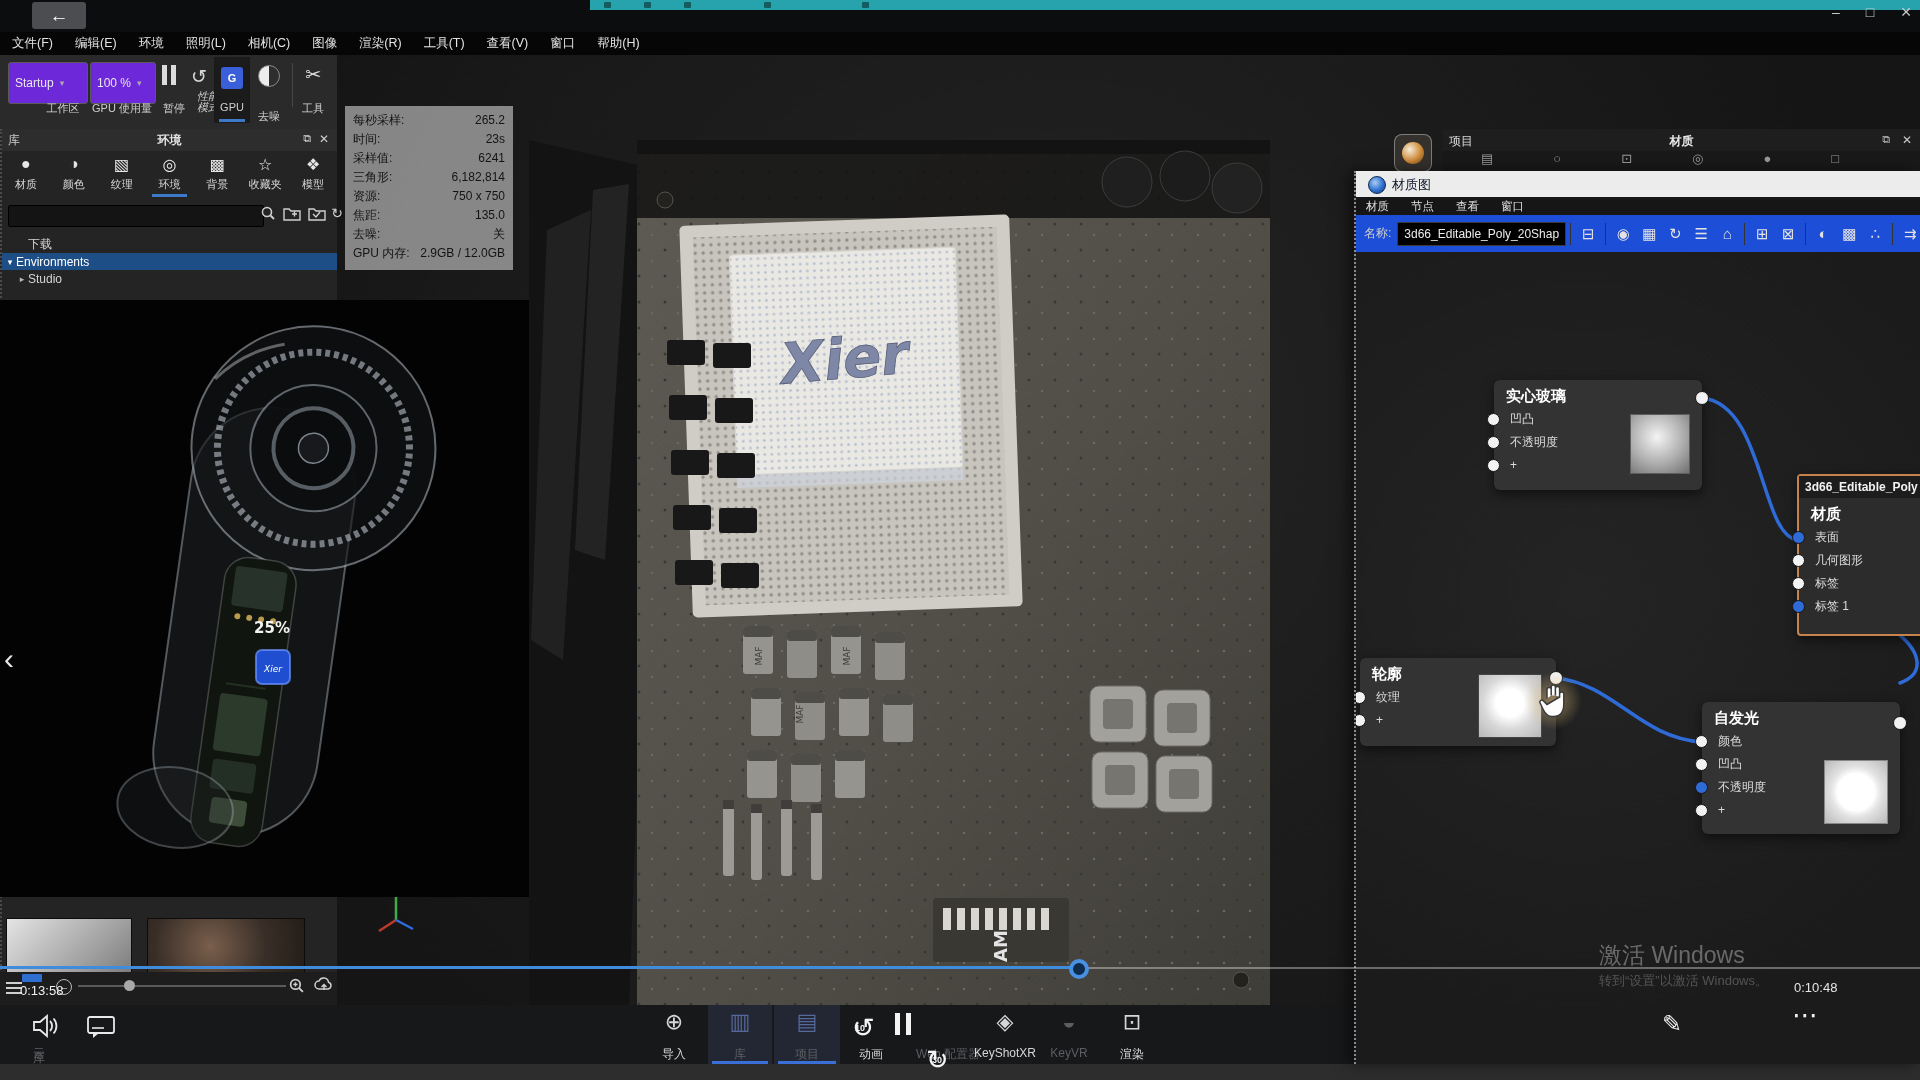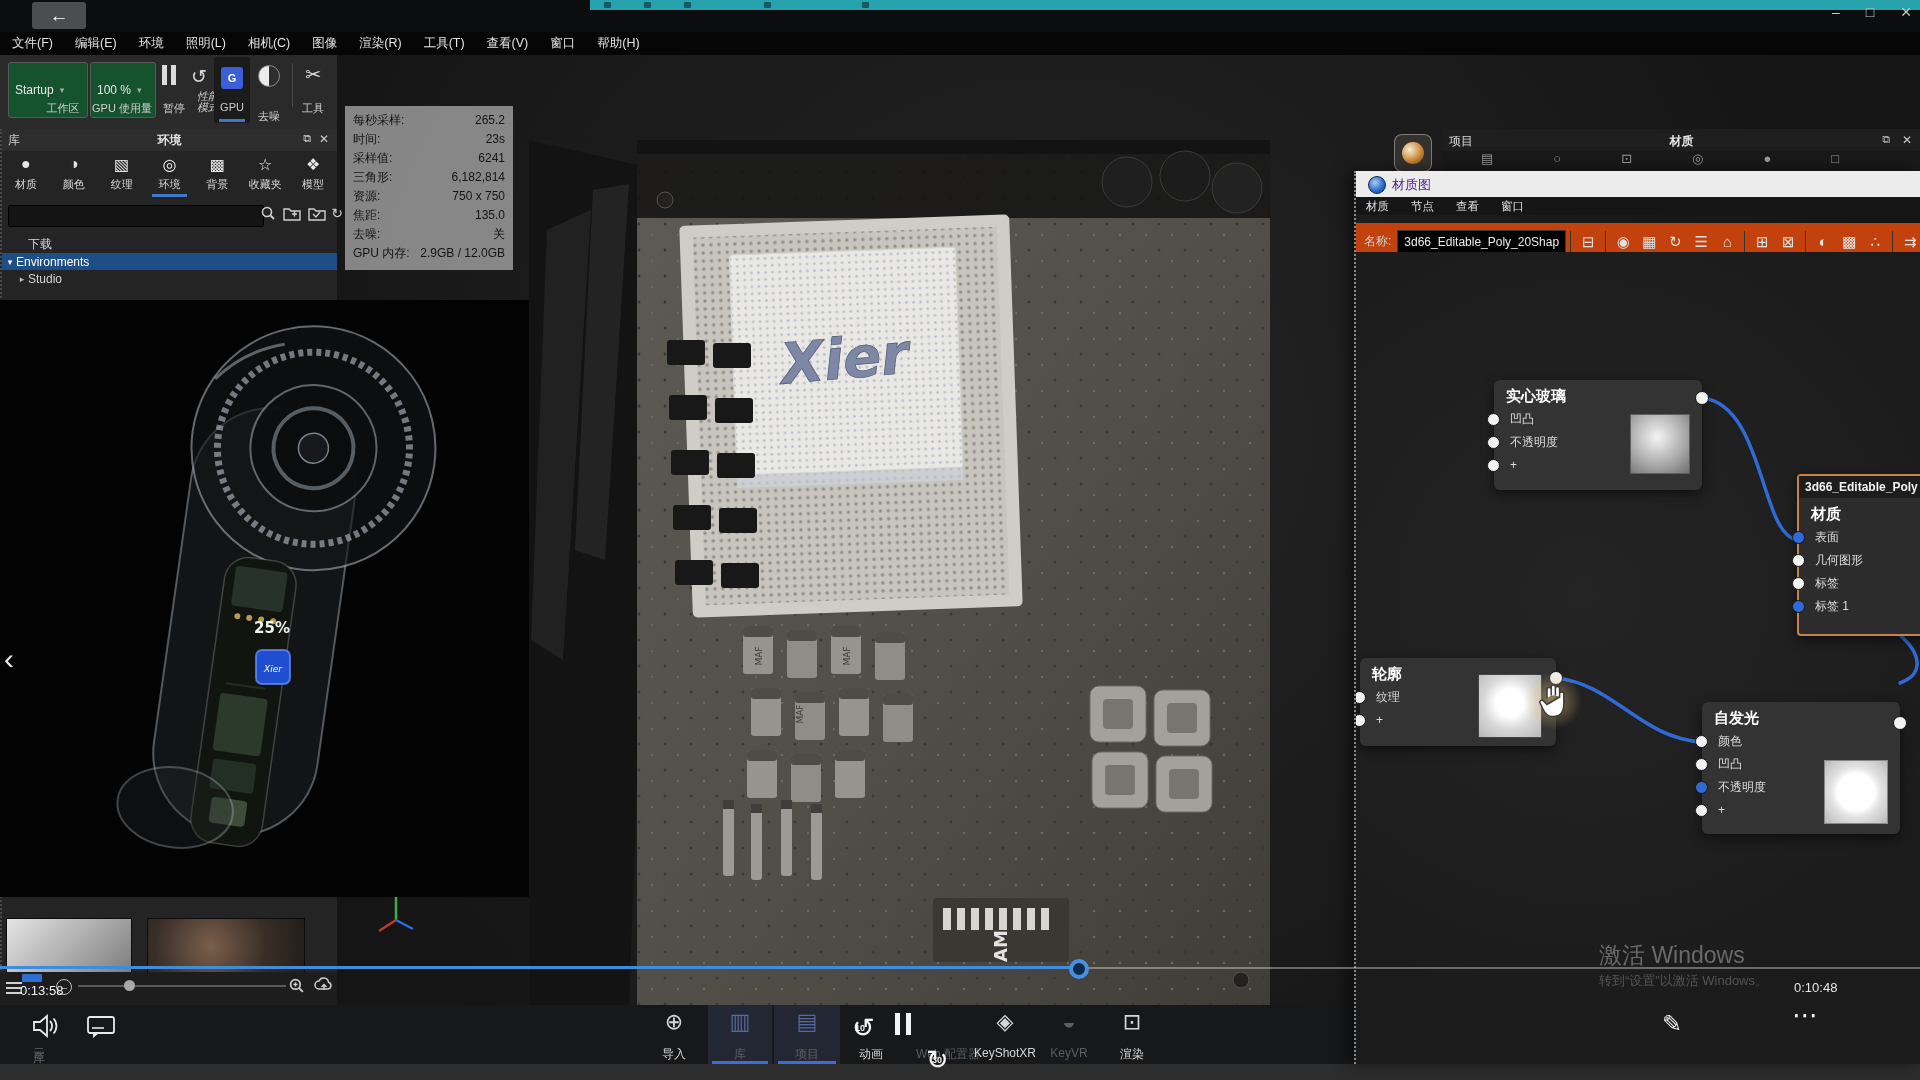--- a/index.html
+++ b/index.html
@@ -15,22 +15,22 @@
   #backbtn{left:32px;top:2px;width:54px;height:27px;background:rgba(130,132,134,.55);border-radius:3px;
            color:#fff;font-size:19px;z-index:8;}
   #tealstrip{left:590px;top:0;width:1330px;height:10px;background:#27a3ad;z-index:7;}
   .tealdot{position:absolute;top:2px;width:7px;height:6px;background:#145c62;border-radius:1px;}
   #wincontrols{right:8px;top:4px;z-index:8;display:flex;gap:26px;color:#c9c9c9;font-size:14px;}
   #menubar{left:0;top:32px;width:1920px;height:23px;background:#060607;z-index:5;display:flex;align-items:center;
            gap:14px;padding-left:8px;font-size:12.5px;color:#e3e3e3;}
   #menubar span{padding:0 4px;}
   
   #toolbar{left:0;top:55px;width:337px;height:74px;background:#2a2a2a;z-index:6;border-bottom:1px solid #1a1a1a;}
-  .dd{position:absolute;top:7px;height:24px;background:#14532d;border:1px solid #5a5a5a;border-radius:3px;
-      font-size:12px;color:#e8e8e8;display:flex;align-items:center;padding:15px 6px;gap:6px;}
+  .dd{position:absolute;top:7px;height:24px;background:#6d28d9;border:1px solid #5a5a5a;border-radius:3px;
+      font-size:12px;color:#e8e8e8;display:flex;align-items:center;padding:8px 6px;gap:6px;}
   .tblabel{position:absolute;top:46px;font-size:11px;color:#cfcfcf;text-align:center;white-space:nowrap;}
   .pbar{width:5px;height:20px;background:#dcdcdc;display:inline-block;margin:0 2px;}
   #gputile{left:214px;top:2px;width:36px;height:66px;background:#1b1b1b;}
   #gpuchip{left:221px;top:12px;width:22px;height:22px;background:#3a5fd9;border-radius:3px;color:#fff;
            font-size:11px;font-weight:bold;}
   #gpuline{left:219px;top:64px;width:26px;height:3px;background:#3e78c8;}
   
   #viewport{left:337px;top:55px;width:1583px;height:950px;background:radial-gradient(circle at 45% 40%,#242424,#151515 80%);z-index:1;}
   
   #stats{left:345px;top:106px;width:168px;height:164px;background:rgba(150,150,150,.88);z-index:15;
@@ -57,26 +57,26 @@
   
   #rpanel{left:1443px;top:129px;width:477px;height:42px;background:#1e1e1e;z-index:20;}
   #rptabs{position:absolute;left:0;top:22px;width:100%;height:20px;background:#191919;display:flex;gap:60px;
           padding-left:38px;color:#9a9a9a;font-size:13px;}
   #floaticon{left:1394px;top:134px;width:36px;height:36px;border:1.5px solid rgba(200,200,200,.5);border-radius:8px;
              background:rgba(85,78,68,.45);z-index:21;}
   #floaticon .ball{width:22px;height:22px;border-radius:50%;background:radial-gradient(circle at 35% 35%,#f7ecd9,#cf8c3a 55%,#6e430f);}
   
   #graph{left:1354px;top:171px;width:566px;height:893px;z-index:40;border-left:2px dotted #8a8a8a;box-sizing:border-box;
          box-shadow:-6px 0 14px rgba(0,0,0,.5);}
-  #gtitle{position:absolute;left:0;top:0;width:100%;height:26px;background:#ececec;color:#4c1d95;font-size:13px;}
+  #gtitle{position:absolute;left:0;top:0;width:100%;height:26px;background:#ececec;color:#0f172a;font-size:13px;}
   #glogo{position:absolute;left:12px;top:5px;width:16px;height:16px;border-radius:50%;
          background:radial-gradient(circle at 38% 35%,#a8ccf2,#2f6fd0 55%,#16386f);border:1px solid #0f2a52;}
   #gmenu{position:absolute;left:0;top:26px;width:100%;height:18px;background:#161616;display:flex;gap:22px;
          padding-left:10px;align-items:center;font-size:11.5px;color:#e0e0e0;}
-  #gtools{position:absolute;left:0;top:52px;width:100%;height:37px;background:#c2410c;display:flex;align-items:center;}
+  #gtools{position:absolute;left:0;top:44px;width:100%;height:37px;background:#1d4ed8;display:flex;align-items:center;}
   #gname{width:230px;height:22px;background:#000;border:1px solid #3a3a3a;color:#ececec;font-size:12px;padding:0 6px;}
   .gico{width:26px;text-align:center;font-size:15px;color:#e2e2e2;flex:0 0 auto;}
   .gsep{width:1px;height:22px;background:#333;margin:0 4px;flex:0 0 auto;}
   #gcanvas{position:absolute;left:0;top:81px;width:566px;height:812px;overflow:hidden;
            background:radial-gradient(circle at 40% 42%,#242424,#1b1b1b 75%);}
   .gnode{position:absolute;background:#333333;border-radius:6px;box-shadow:0 4px 12px rgba(0,0,0,.55);}
   .gnode .nt{font-size:15px;font-weight:bold;color:#fff;padding:7px 10px 2px 12px;}
   .nin{position:relative;font-size:12px;color:#dcdcdc;height:23px;line-height:23px;padding-left:16px;}
   .port{position:absolute;left:-7px;top:5px;width:13px;height:13px;border-radius:50%;background:#f2f2f2;border:1px solid #161616;box-sizing:border-box;}
   .port.blue{background:#2e6bd6;}

